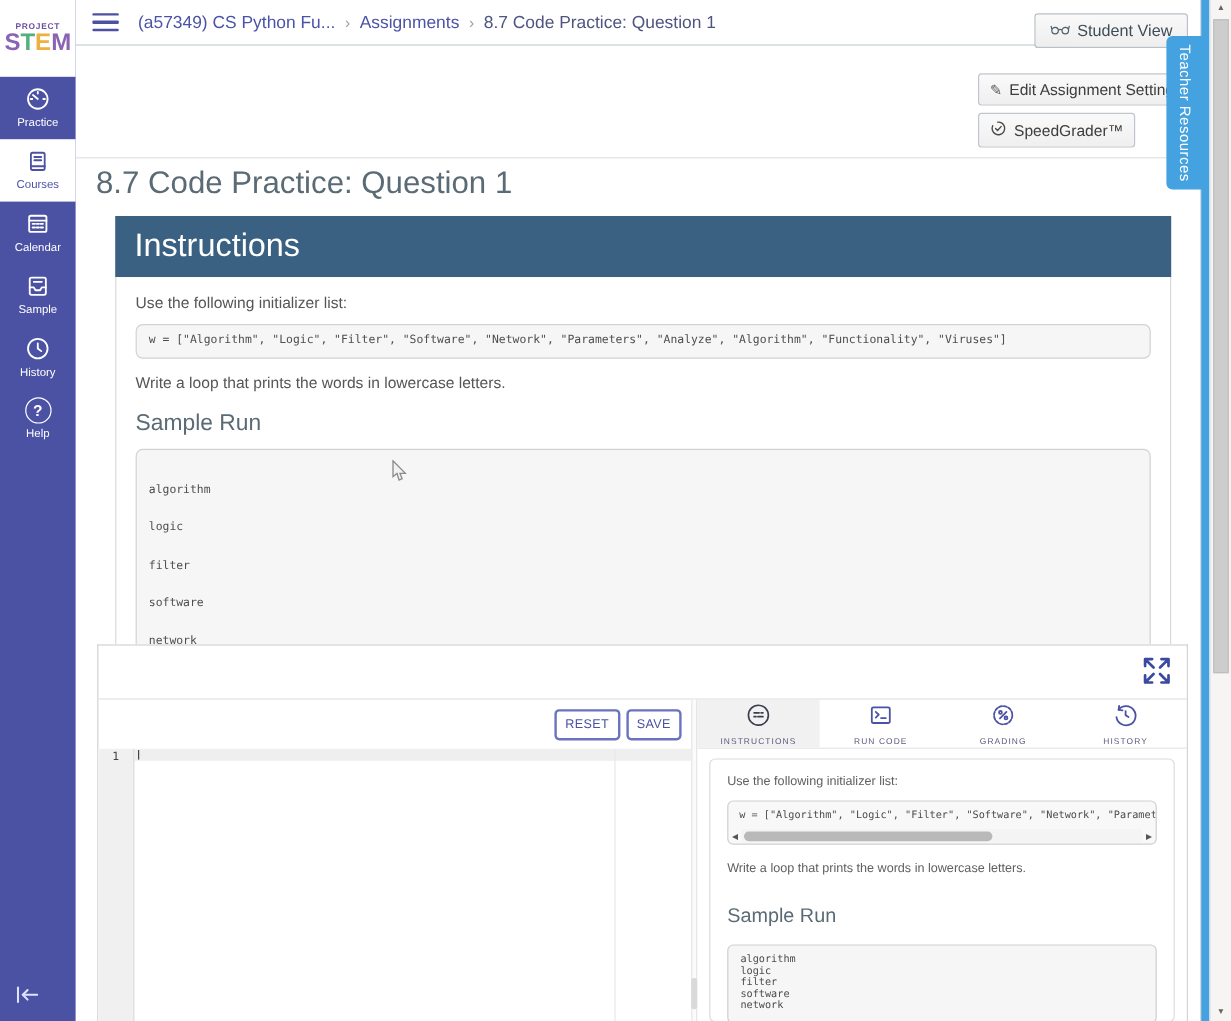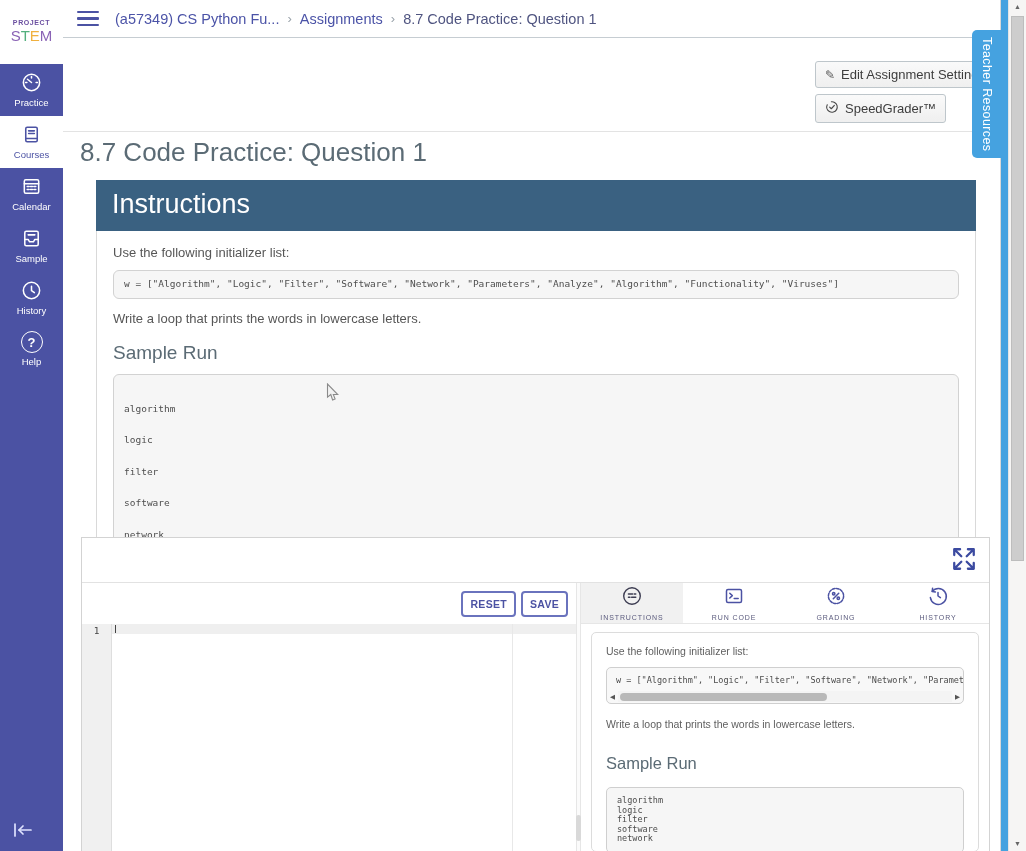--- a/index.html
+++ b/index.html
@@ -4,21 +4,21 @@
 <style>
   * { margin:0; padding:0; box-sizing:border-box; }
   html,body { width:1026px; height:851px; overflow:hidden; background:#fff;
     font-family:"Liberation Sans", sans-serif; }
   .page { position:relative; width:1026px; height:851px; }
 
   
   .sidebar { position:absolute; left:0; top:0; width:63px; height:851px; background:#4b52a3; z-index:5; }
   .logo { height:64px; background:#fff; display:flex; flex-direction:column; align-items:center; justify-content:center; }
   .logo-project { font-size:7px; font-weight:bold; letter-spacing:.6px; color:#6b4fa0; }
-  .logo-stem { font-size:15px; font-weight:normal; letter-spacing:0; line-height:20px; }
+  .logo-stem { font-size:20px; font-weight:bold; letter-spacing:0; line-height:20px; }
   .logo-stem span:nth-child(1){ color:#8a63b5; }
   .logo-stem span:nth-child(2){ color:#53b07e; }
   .logo-stem span:nth-child(3){ color:#f0b03f; }
   .logo-stem span:nth-child(4){ color:#8a63b5; }
   .nav-item { display:flex; flex-direction:column; align-items:center; justify-content:center;
     gap:3px; color:#fff; font-size:9.5px; padding:7px 0 8px; cursor:pointer; }
   .nav-item.active { background:#fff; color:#4b52a3; }
   .nav-item svg { display:block; }
   .avatar { width:30px; height:30px; border-radius:50%; background:#8d8d8d; overflow:hidden; border:1px solid #e8e8e8; position:relative; }
   .avatar .head { position:absolute; left:9px; top:5px; width:11px; height:11px; border-radius:50%; background:#2e2a28; }
@@ -62,21 +62,21 @@
   
   .frame { position:absolute; left:18px; top:537px; right:10px; bottom:0;
     border:1px solid #d3d3d3; border-bottom:none; background:#fff; }
   .frame-top { height:43px; position:relative; }
   .expand-btn { position:absolute; right:12px; top:8px; cursor:pointer; }
   .frame-body { position:absolute; top:44px; left:0; right:0; bottom:0; border-top:1px solid #e2e2e2; display:flex; }
 
   .editor-pane { width:494px; display:flex; flex-direction:column; }
   .editor-toolbar { height:41px; display:flex; align-items:center; justify-content:flex-end; gap:5px; padding-right:8px; }
   .btn-code { background:#fff; border:2px solid #6a73bd; color:#4b52a3; border-radius:4px;
-    font-size:10.5px; font-weight:bold; letter-spacing:.3px; padding:5px 7px; cursor:pointer; }
+    font-size:10.5px; font-weight:normal; letter-spacing:.3px; padding:5px 7px; cursor:pointer; }
   .editor-area { flex:1; position:relative; background:#fff; cursor:text; }
   .gutter { position:absolute; left:0; top:0; bottom:0; width:30px; background:#f0f0f0; border-right:1px solid #dedede; }
   .line-num { font-family:"DejaVu Sans Mono", monospace; font-size:9.5px; color:#444; text-align:center; padding-top:1px; }
   .active-line { position:absolute; left:30px; right:0; top:0; height:10px; background:#efefef; }
   .caret { position:absolute; left:33px; top:1px; width:1px; height:8px; background:#444; }
   .ruler { position:absolute; left:430px; top:0; bottom:0; border-left:1px solid #e8e8e8; }
 
   .split-divider { width:5px; background:#fbfbfb; border-left:1px solid #e6e6e6; border-right:1px solid #e6e6e6; position:relative; }
   .split-handle { position:absolute; top:232px; left:-1px; width:5px; height:26px; background:#d9d9d9; border-radius:3px; cursor:col-resize; }
 
@@ -202,20 +202,31 @@
           <div></div>
           <div></div>
         </div>
       <div class="crumbs">
         <span class="crumb-link">(a57349) CS Python Fu...</span>
         <span class="crumb-sep">›</span>
         <span class="crumb-link">Assignments</span>
         <span class="crumb-sep">›</span>
         <span class="crumb-current">8.7 Code Practice: Question 1</span>
       </div>
+      <button class="student-view">
+        <span>
+          <svg width="17" height="11" viewBox="0 0 20 12" fill="none" stroke="#50606b" stroke-width="1.2">
+            <circle cx="5" cy="7.2" r="3.2"></circle>
+              <circle cx="15" cy="7.2" r="3.2"></circle>
+            <path d="M8.2 6.6 Q10 5.2 11.8 6.6"></path>
+              <path d="M1.9 6 1 2.6 M18.1 6 19 2.6"></path>
+          </svg>
+        </span>
+        <span>Student View</span>
+      </button>
     </div>
 
     <div class="action-stack">
       <button class="action-btn">
         <span class="pencil">✎</span>
         <span>Edit Assignment Settings</span>
       </button>
       <button class="action-btn">
         <span>
           <svg width="14" height="14" viewBox="0 0 16 16" fill="none" stroke="#4a4a4a" stroke-width="1.3" stroke-linecap="round" stroke-linejoin="round">

